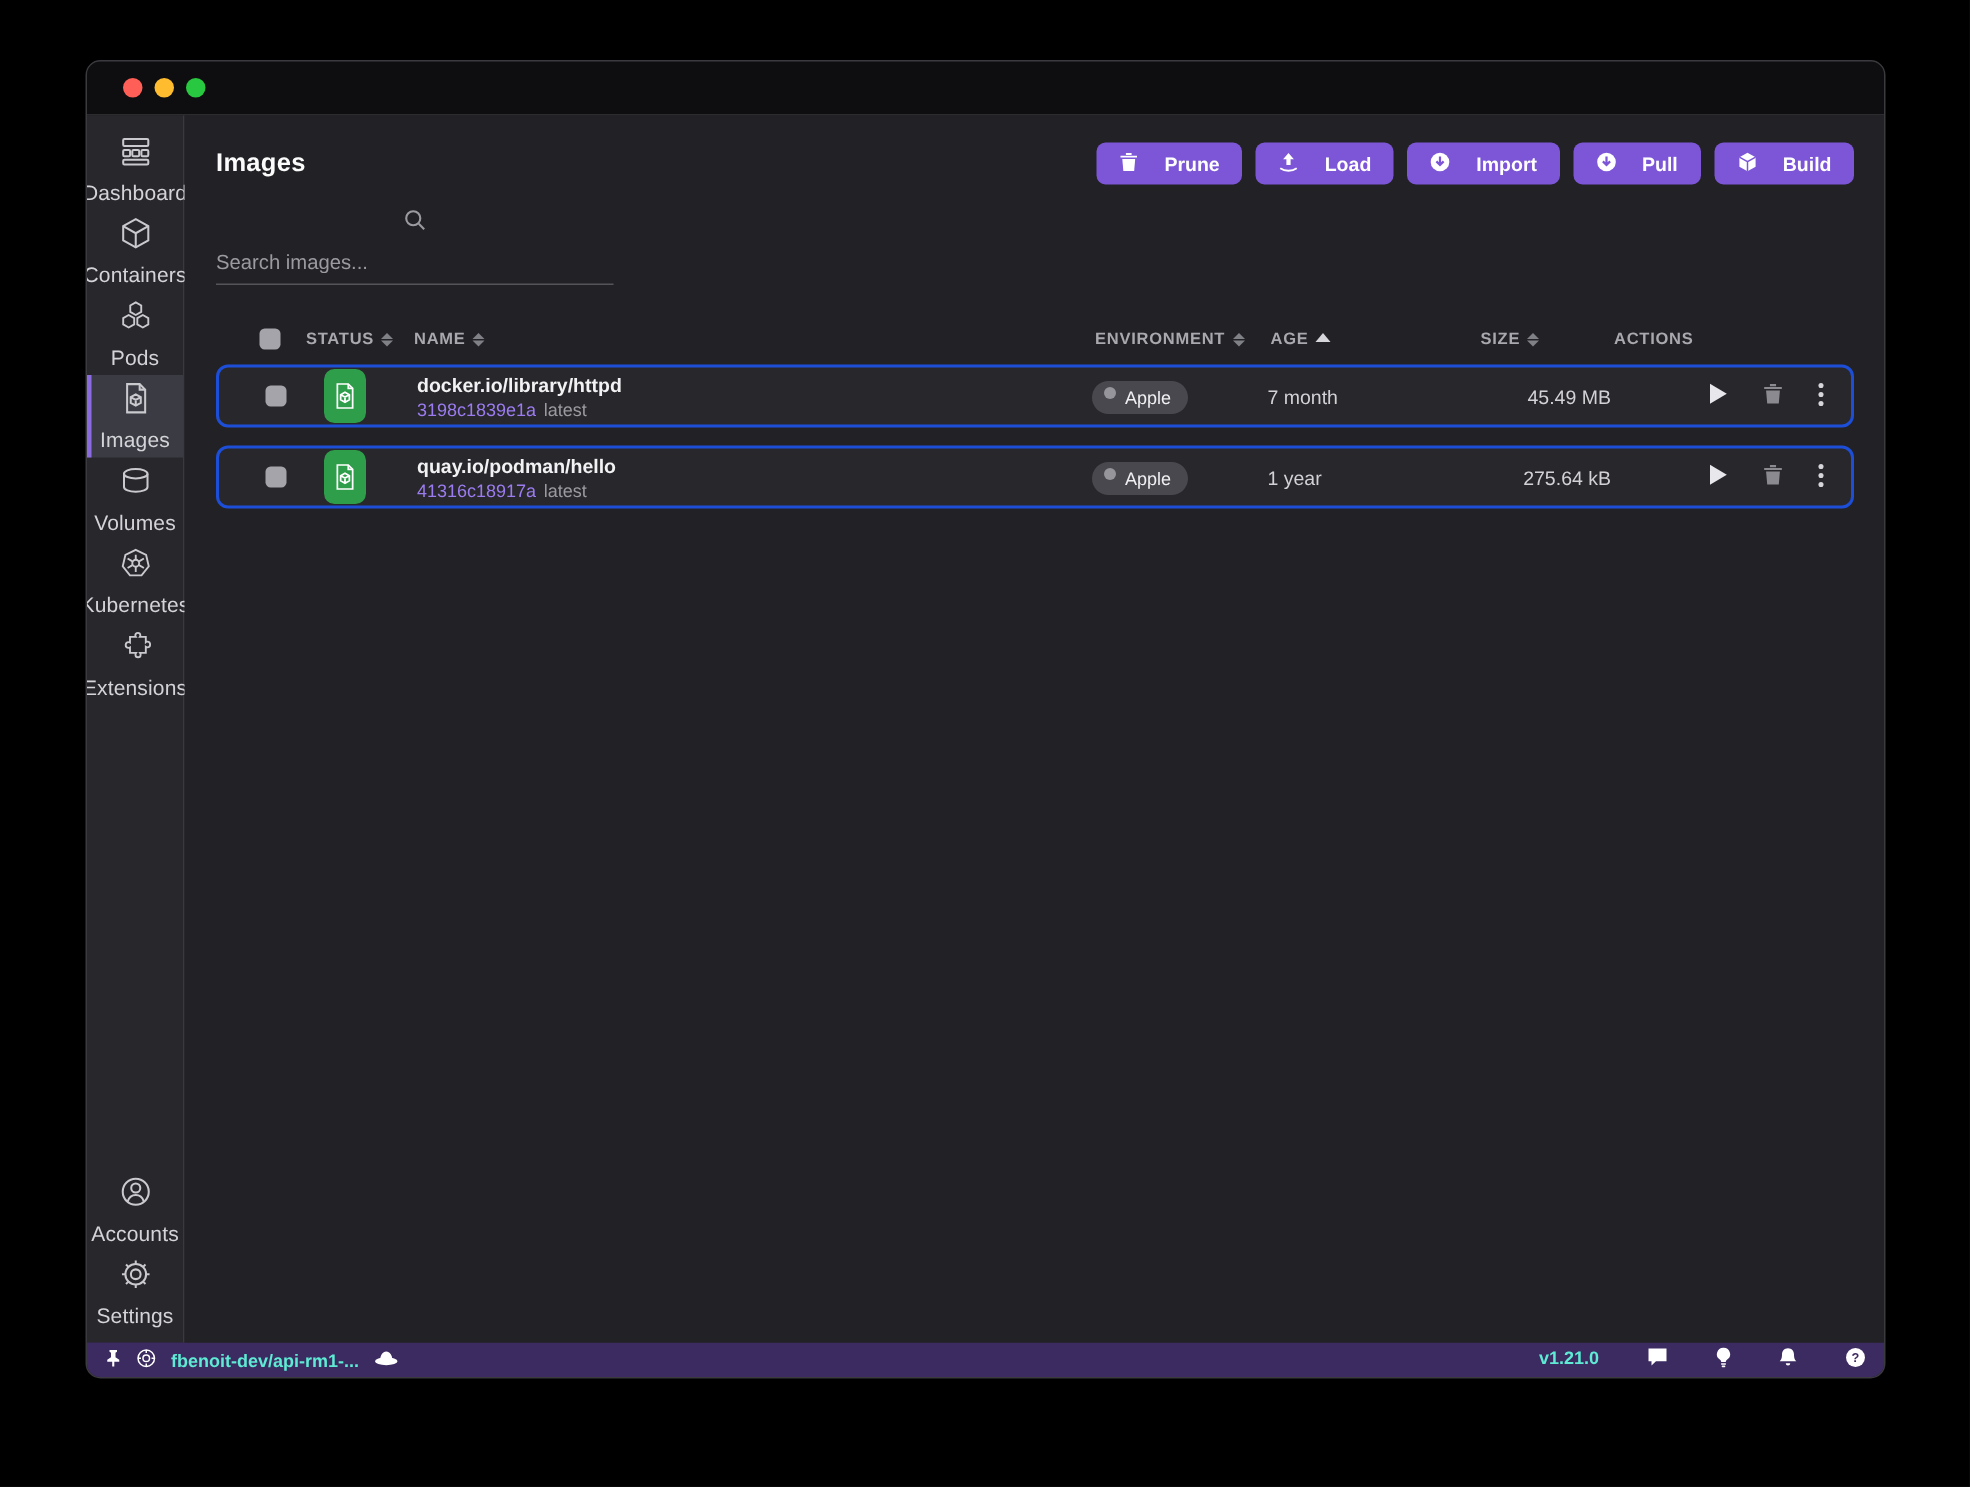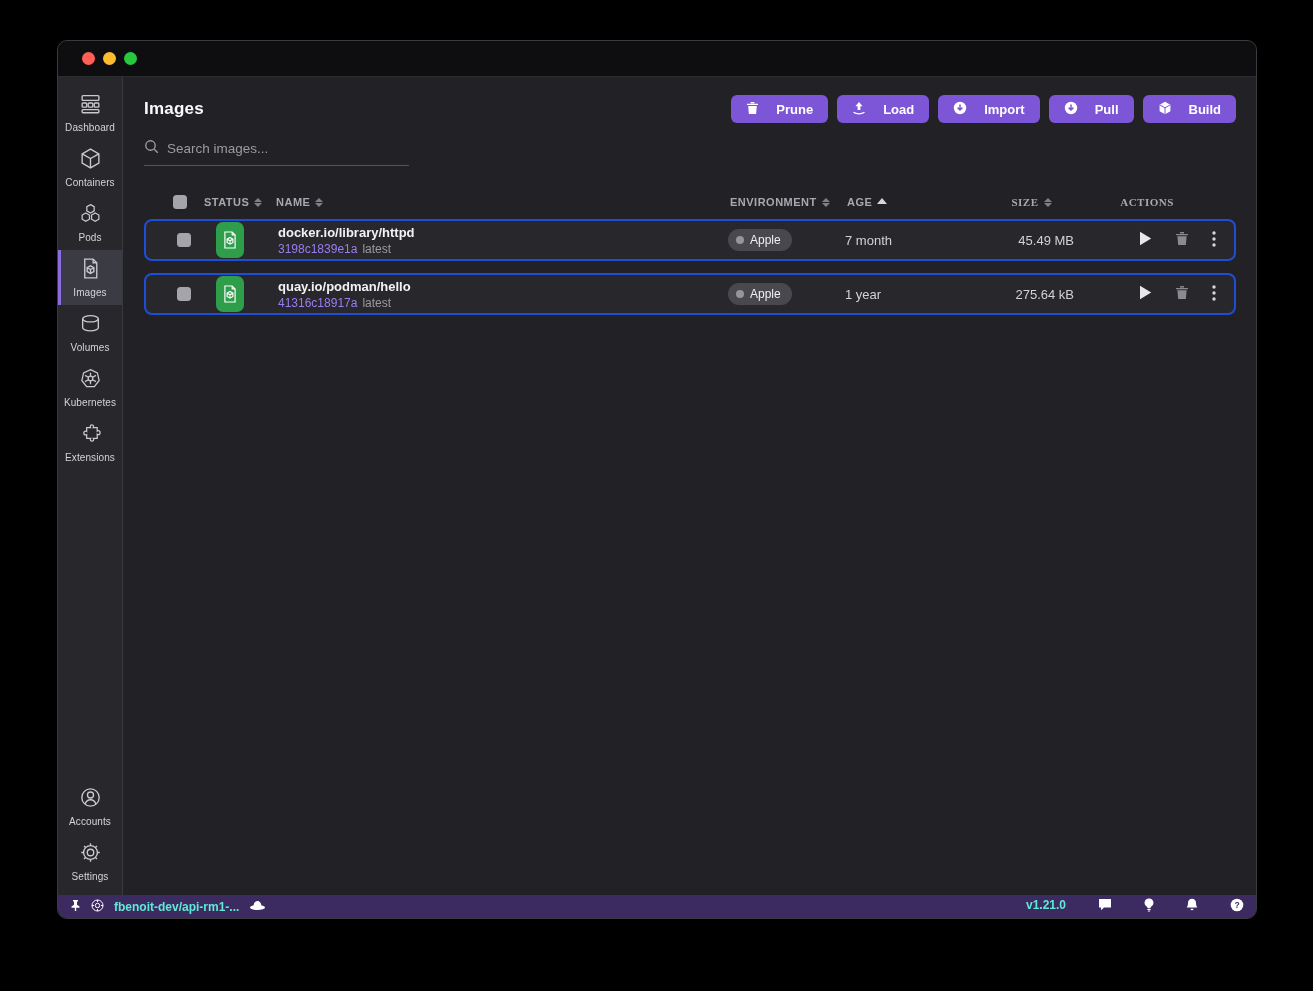--- a/index.html
+++ b/index.html
@@ -13,65 +13,65 @@
     padding-left:24px; border-bottom:1px solid #2c2c30; }
   .traffic { display:flex; gap:8px; }
   .tl { width:13px; height:13px; border-radius:50%; }
   
   .app-body { flex:1 1 auto; display:flex; min-height:0; }
   .sidebar { width:65px; background:#28282c; border-right:1px solid #39393e; display:flex;
     flex-direction:column; padding-top:8px; }
   .side-item { height:55px; display:flex; flex-direction:column; align-items:center;
     justify-content:center; gap:3px; cursor:pointer; border-left:3px solid transparent;
     padding-right:3px; }
-  .side-item .lbl { font-size:10px; color:#d4d4d8; letter-spacing:0.1px; }
+  .side-item .lbl { font-size:14px; color:#d4d4d8; letter-spacing:0.1px; }
   .side-item svg { stroke:#c9c9ce; }
   .side-item.active { background:#3b3b44; border-left-color:#8b6ce0; }
   .side-spacer { flex:1 1 auto; }
   .content { flex:1 1 auto; background:#222226; padding:18px 20px 0 21px; position:relative; }
   
   .page-head { display:flex; align-items:center; }
   .page-title { font-size:17px; font-weight:bold; color:#fbfbfc; letter-spacing:0.2px; }
   .btn-row { margin-left:auto; display:flex; gap:9px; }
   .pbtn { display:flex; align-items:center; gap:17px; background:#7d56d8; color:#fff;
     border:none; border-radius:6px; height:28px; padding:0 15px; font-size:13px;
     font-weight:bold; font-family:inherit; cursor:pointer; }
   
   .search-row { margin-top:16px; display:flex; align-items:center; gap:8px; width:265px;
-    border-bottom:1px solid #54545a; padding-bottom:7px; }
+    border-bottom:1px solid #54545a; padding-bottom:7px;flex-direction:column; }
   .search-row input { background:transparent; border:none; outline:none; color:#e6e6ea;
     font-size:13.5px; font-family:inherit; width:100%; }
   .search-row input::placeholder { color:#9a9aa0; }
   
   .tbl-grid { display:grid; grid-template-columns:52px 62px 1fr 117px 140px 89px 142px;
     align-items:center; }
   .tbl-head { margin-top:25px; padding:0 18px; height:22px; }
   .th { display:flex; align-items:center; gap:5px; font-size:11px; font-weight:bold;
     color:#a8a8ae; letter-spacing:0.5px; cursor:pointer; }
-  .th-right { justify-content:center;font-family:Liberation Serif, serif; }
+  .th-right { justify-content:flex-start; }
   .sort-ic { display:flex; flex-direction:column; gap:1px; }
   .sort-ic .tri { width:0; height:0; border-left:4px solid transparent; border-right:4px solid transparent; }
   .sort-ic .up { border-bottom:4px solid #808087; }
   .sort-ic .dn { border-top:4px solid #808087; }
   .sort-asc { width:0; height:0; border-left:5px solid transparent; border-right:5px solid transparent;
     border-bottom:6px solid #d6d6da; margin-bottom:2px; }
   .hdr-check { margin-left:11px; }
   .checkbox { width:14px; height:14px; background:#a4a4aa; border-radius:3.5px; cursor:pointer; }
   .rows { margin-top:6px; }
   .trow { height:42px; background:#28282c; border:2px solid #1d4ed8; border-radius:8px;
     margin-bottom:12px; padding:0 18px; cursor:pointer; }
   .row-check { margin-left:13px; }
   .img-badge { width:28px; height:36px; background:#2f9e4b; border-radius:7px; display:flex;
     align-items:center; justify-content:center; }
   .name-cell { display:flex; flex-direction:column; gap:2px; }
   .img-name { font-size:13px; font-weight:bold; color:#f2f2f4; }
   .img-sub { font-size:12px; }
   .digest { color:#9b7cf0; }
   .tag { color:#9a9aa0; margin-left:5px;margin-top:32px; }
-  .env-pill { display:inline-flex; align-items:center; gap:6px; background:#48484e;
+  .env-pill { display:inline-flex; align-items:flex-start; gap:6px; background:#48484e;
     border-radius:12px; padding:4px 11px 4px 8px; font-size:12px; color:#f0f0f2; width:max-content; }
   .env-dot { width:8px; height:8px; border-radius:50%; background:#95959b; }
   .cell-txt { font-size:13px; color:#d2d2d6; }
   .cell-right { text-align:right; }
   .actions { display:flex; align-items:center; justify-content:flex-end; gap:23px; }
   .act { background:none; border:none; cursor:pointer; display:flex; align-items:center; padding:0; }
   
   .statusbar { height:23px; background:#3c2b60; flex:0 0 auto; display:flex; align-items:center;
     padding:0 12px; gap:10px; }
   .sb-txt { font-size:12px; color:#5eead4; font-weight:bold; }

